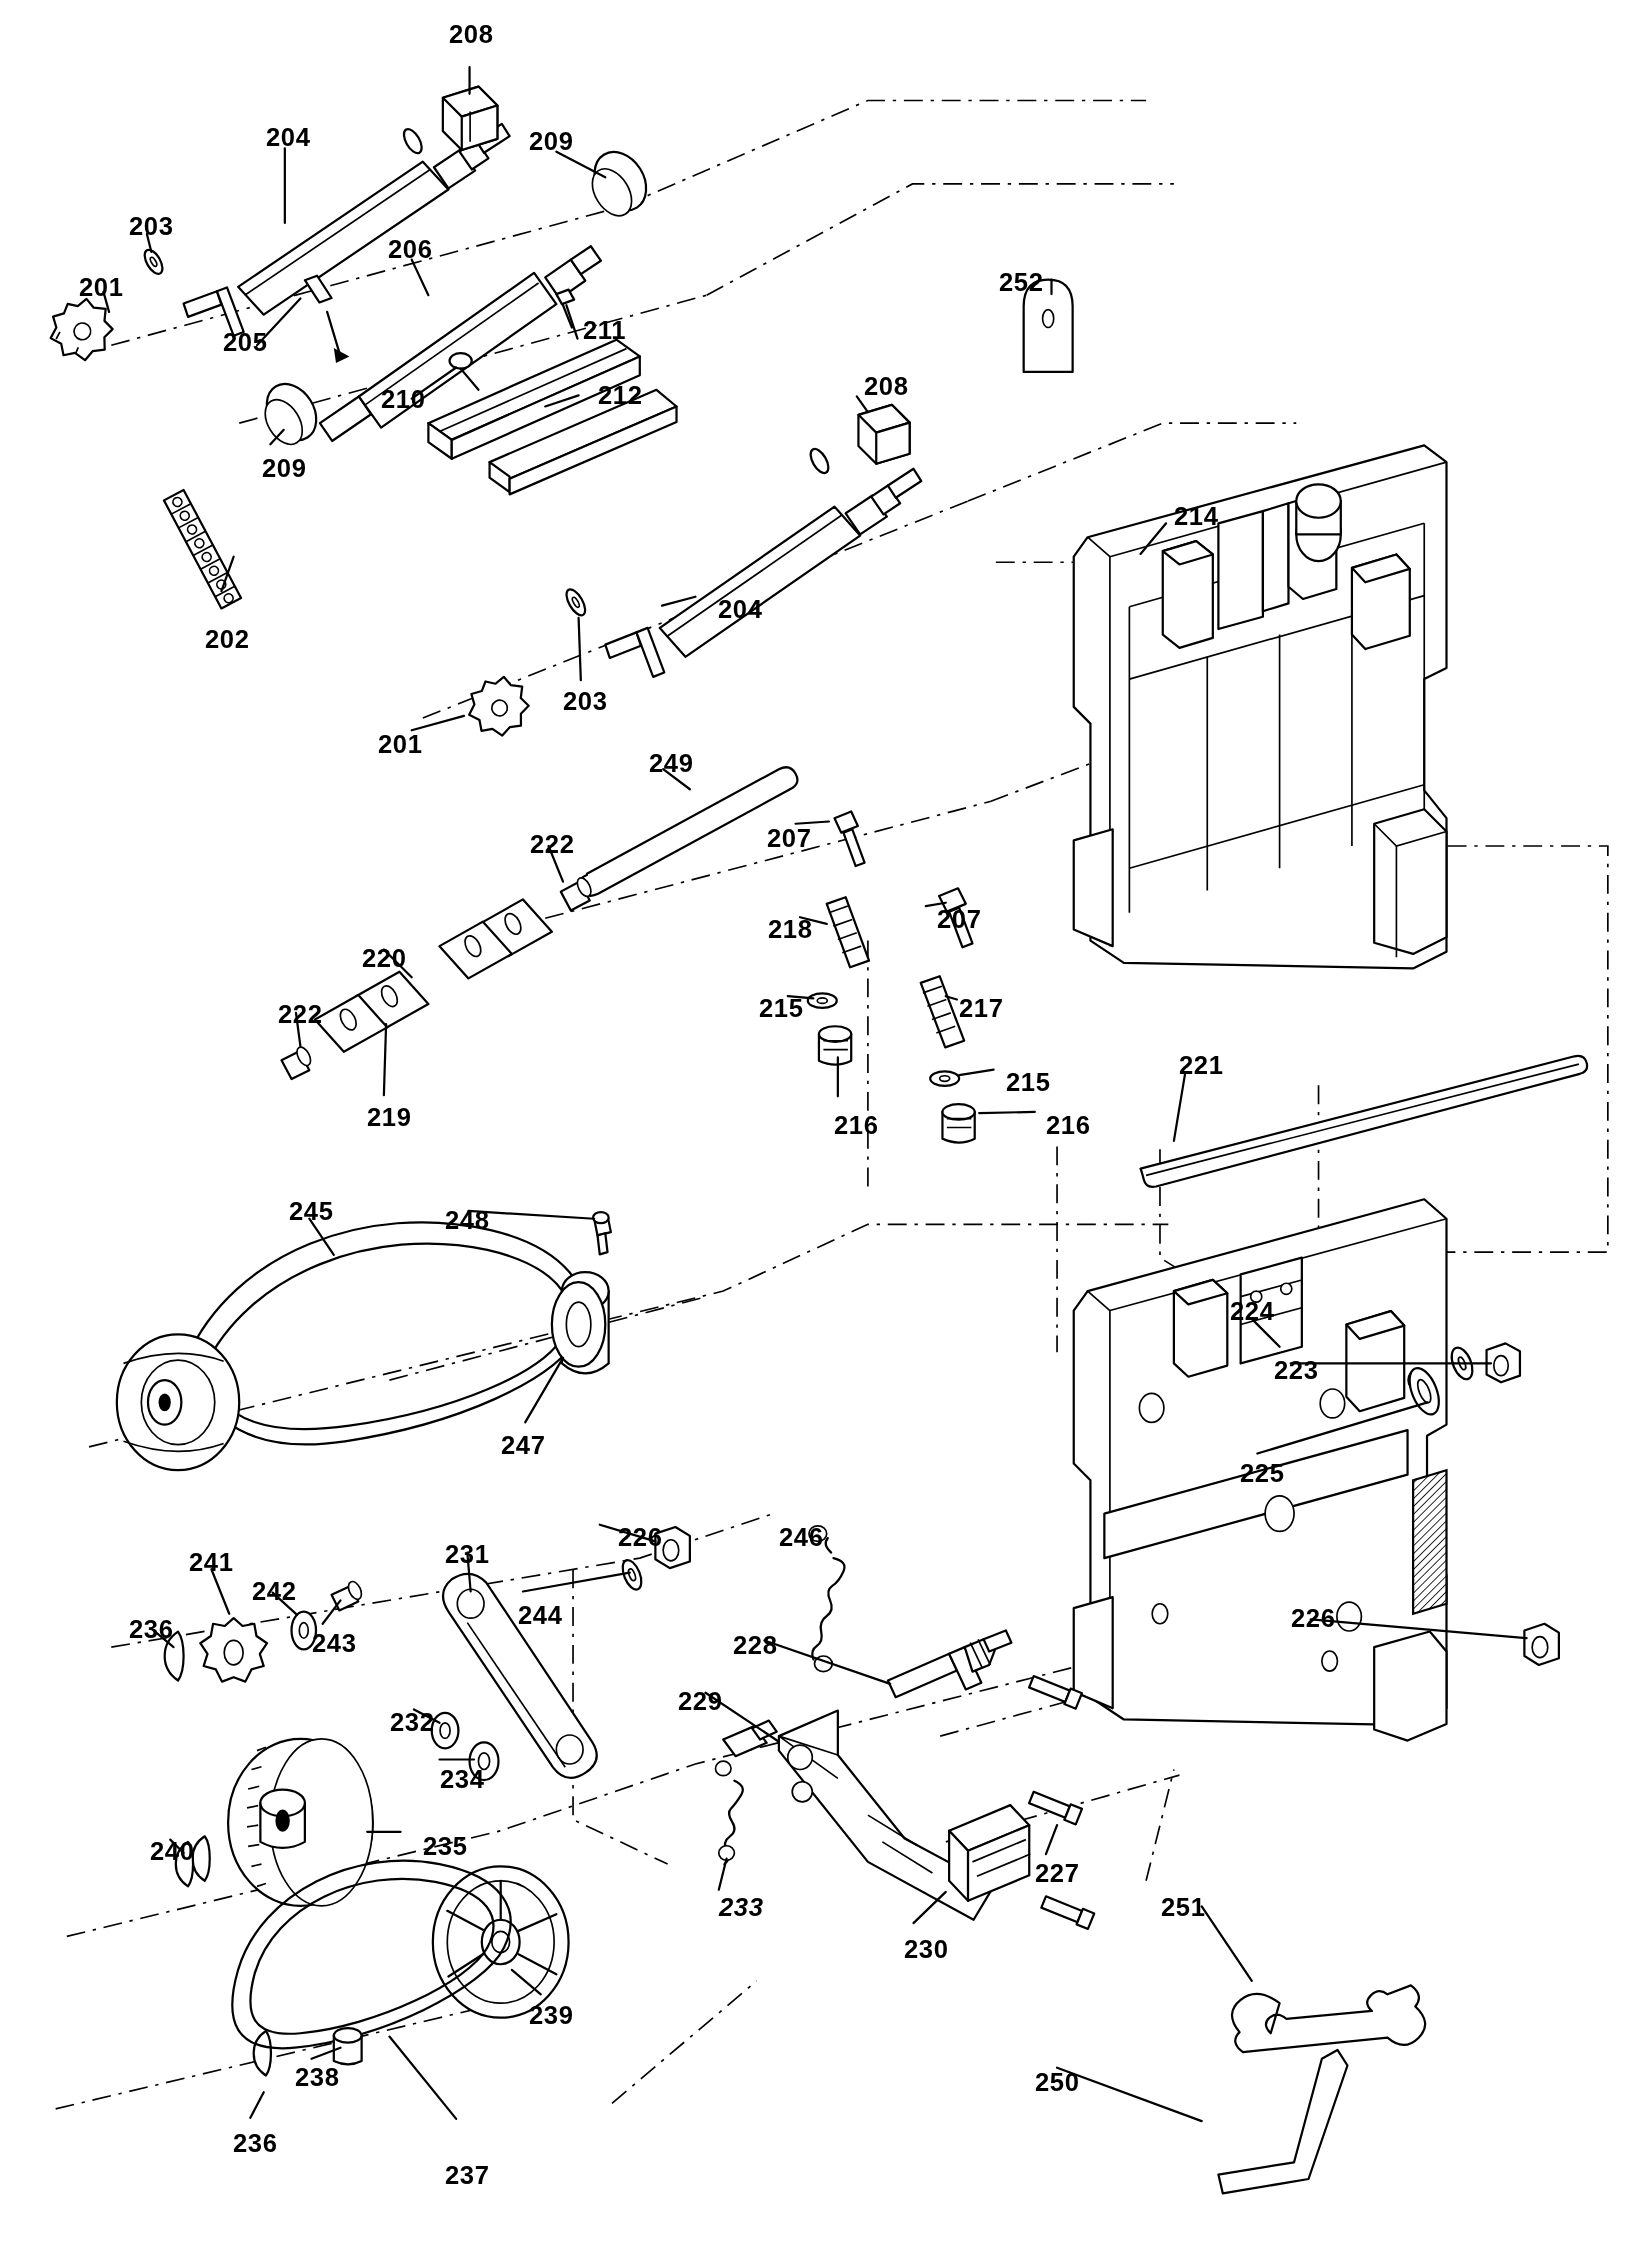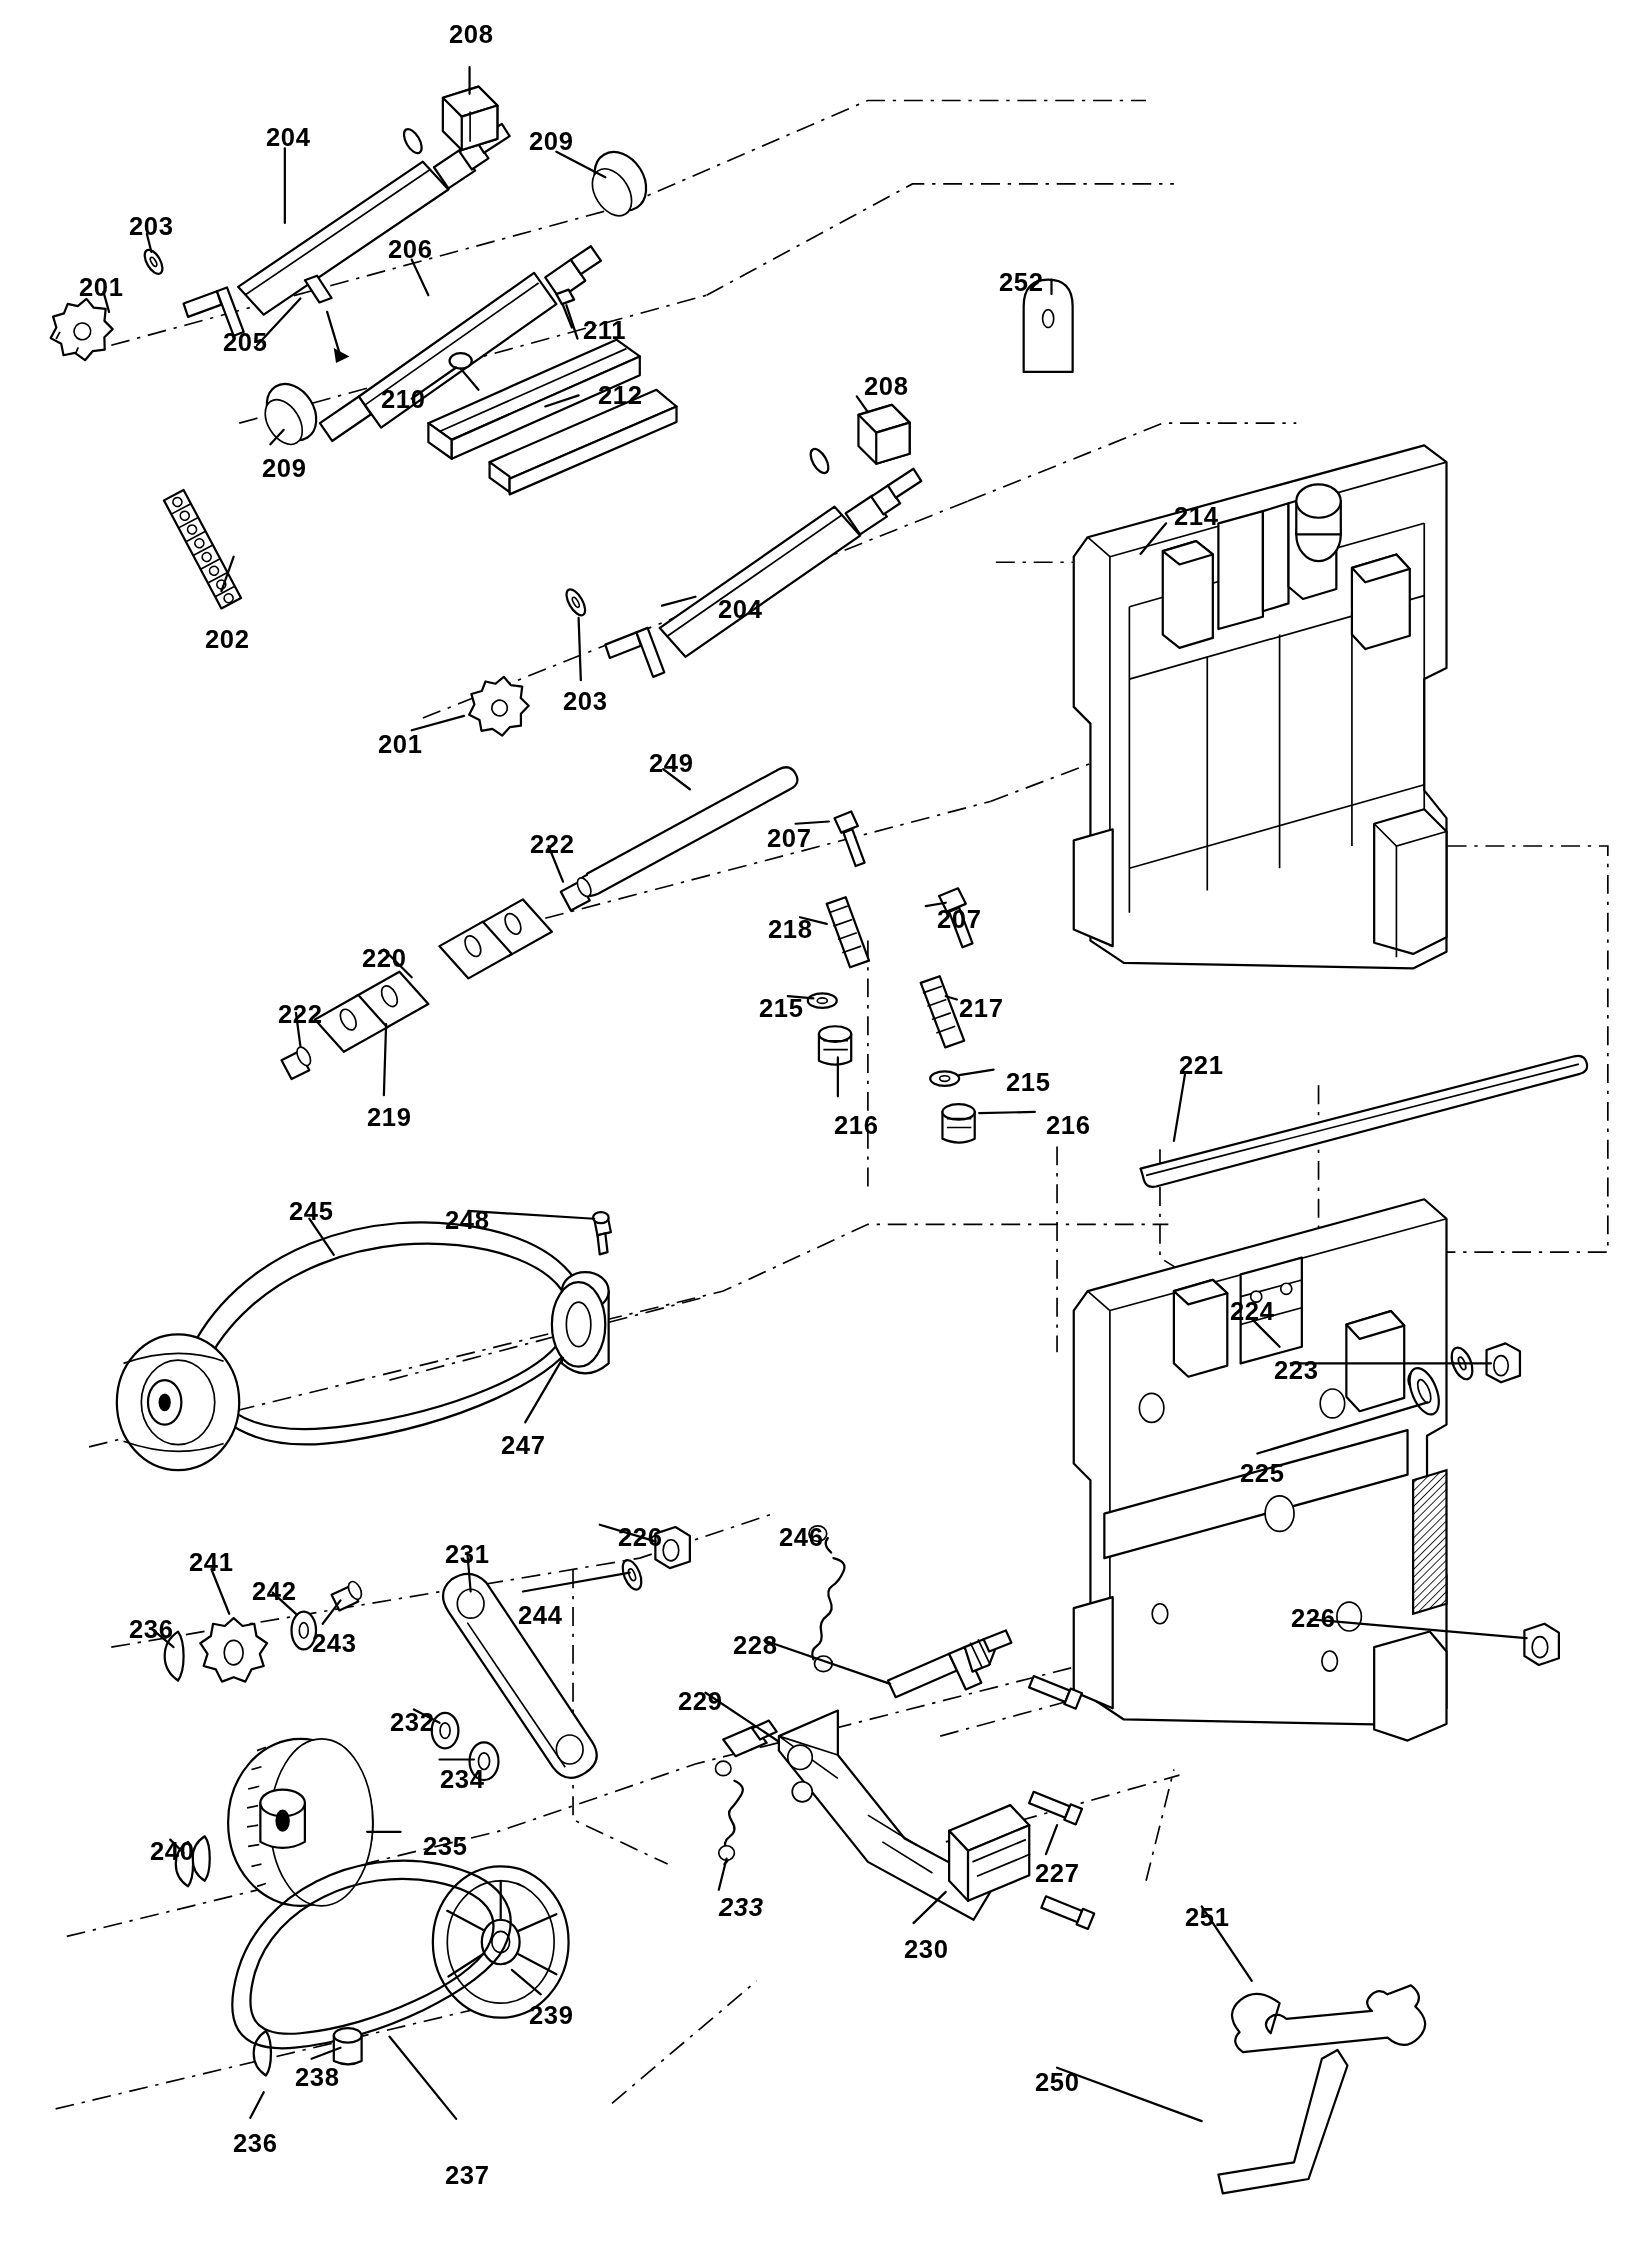--- a/index.html
+++ b/index.html
@@ -644,21 +644,21 @@
       <div class="lbl" style="left: 129px; top: 1617px;">236</div>
       <div class="lbl" style="left: 312px; top: 1631px;">243</div>
       <div class="lbl" style="left: 733px; top: 1633px;">228</div>
       <div class="lbl" style="left: 678px; top: 1689px;">229</div>
       <div class="lbl" style="left: 390px; top: 1710px;">232</div>
       <div class="lbl" style="left: 440px; top: 1767px;">234</div>
       <div class="lbl" style="left: 423px; top: 1834px;">235</div>
       <div class="lbl" style="left: 150px; top: 1839px;">240</div>
       <div class="lbl" style="left: 1035px; top: 1861px;">227</div>
       <div class="lbl" style="left: 719px; top: 1895px; font-style: italic;">233</div>
-      <div class="lbl" style="left: 1185px; top: 1895px; margin-top: 10px;">251</div>
+      <div class="lbl" style="left: 1161px; top: 1895px;">251</div>
       <div class="lbl" style="left: 904px; top: 1937px;">230</div>
       <div class="lbl" style="left: 529px; top: 2003px;">239</div>
       <div class="lbl" style="left: 295px; top: 2065px;">238</div>
       <div class="lbl" style="left: 1035px; top: 2070px;">250</div>
       <div class="lbl" style="left: 233px; top: 2131px;">236</div>
       <div class="lbl" style="left: 445px; top: 2131px; margin-top: 32px;">237</div>
     </div>
 
 </div>
 

